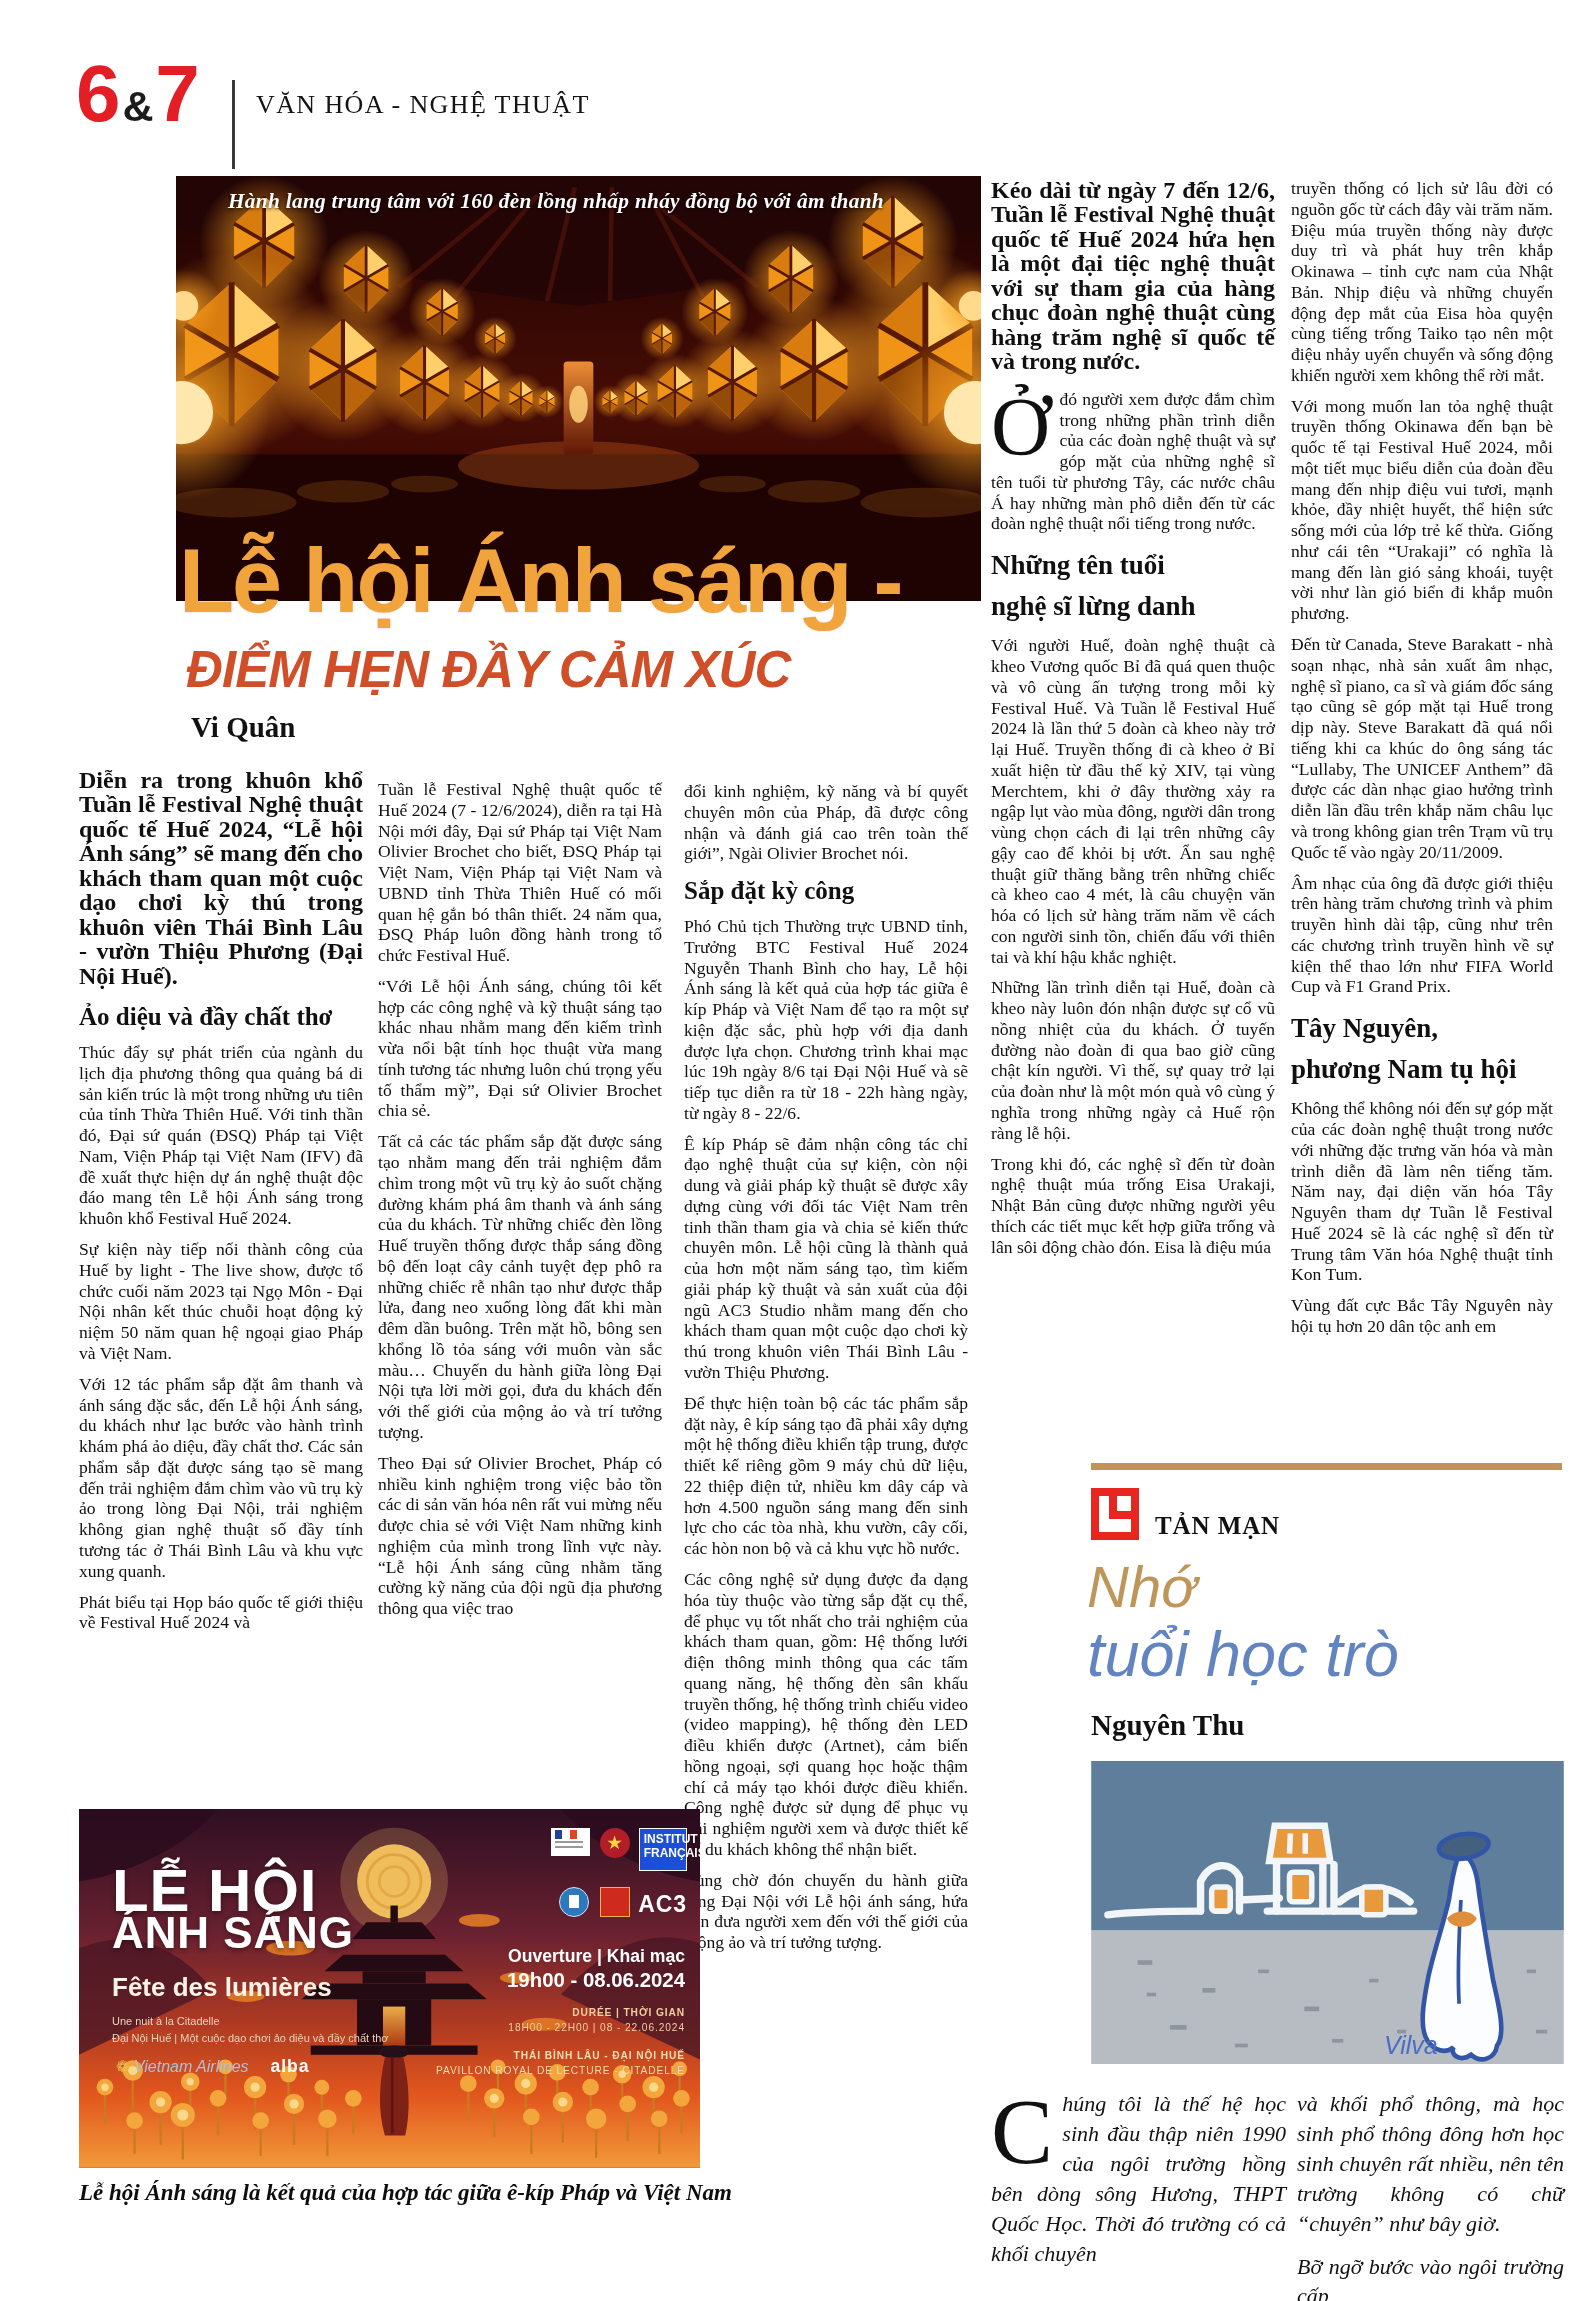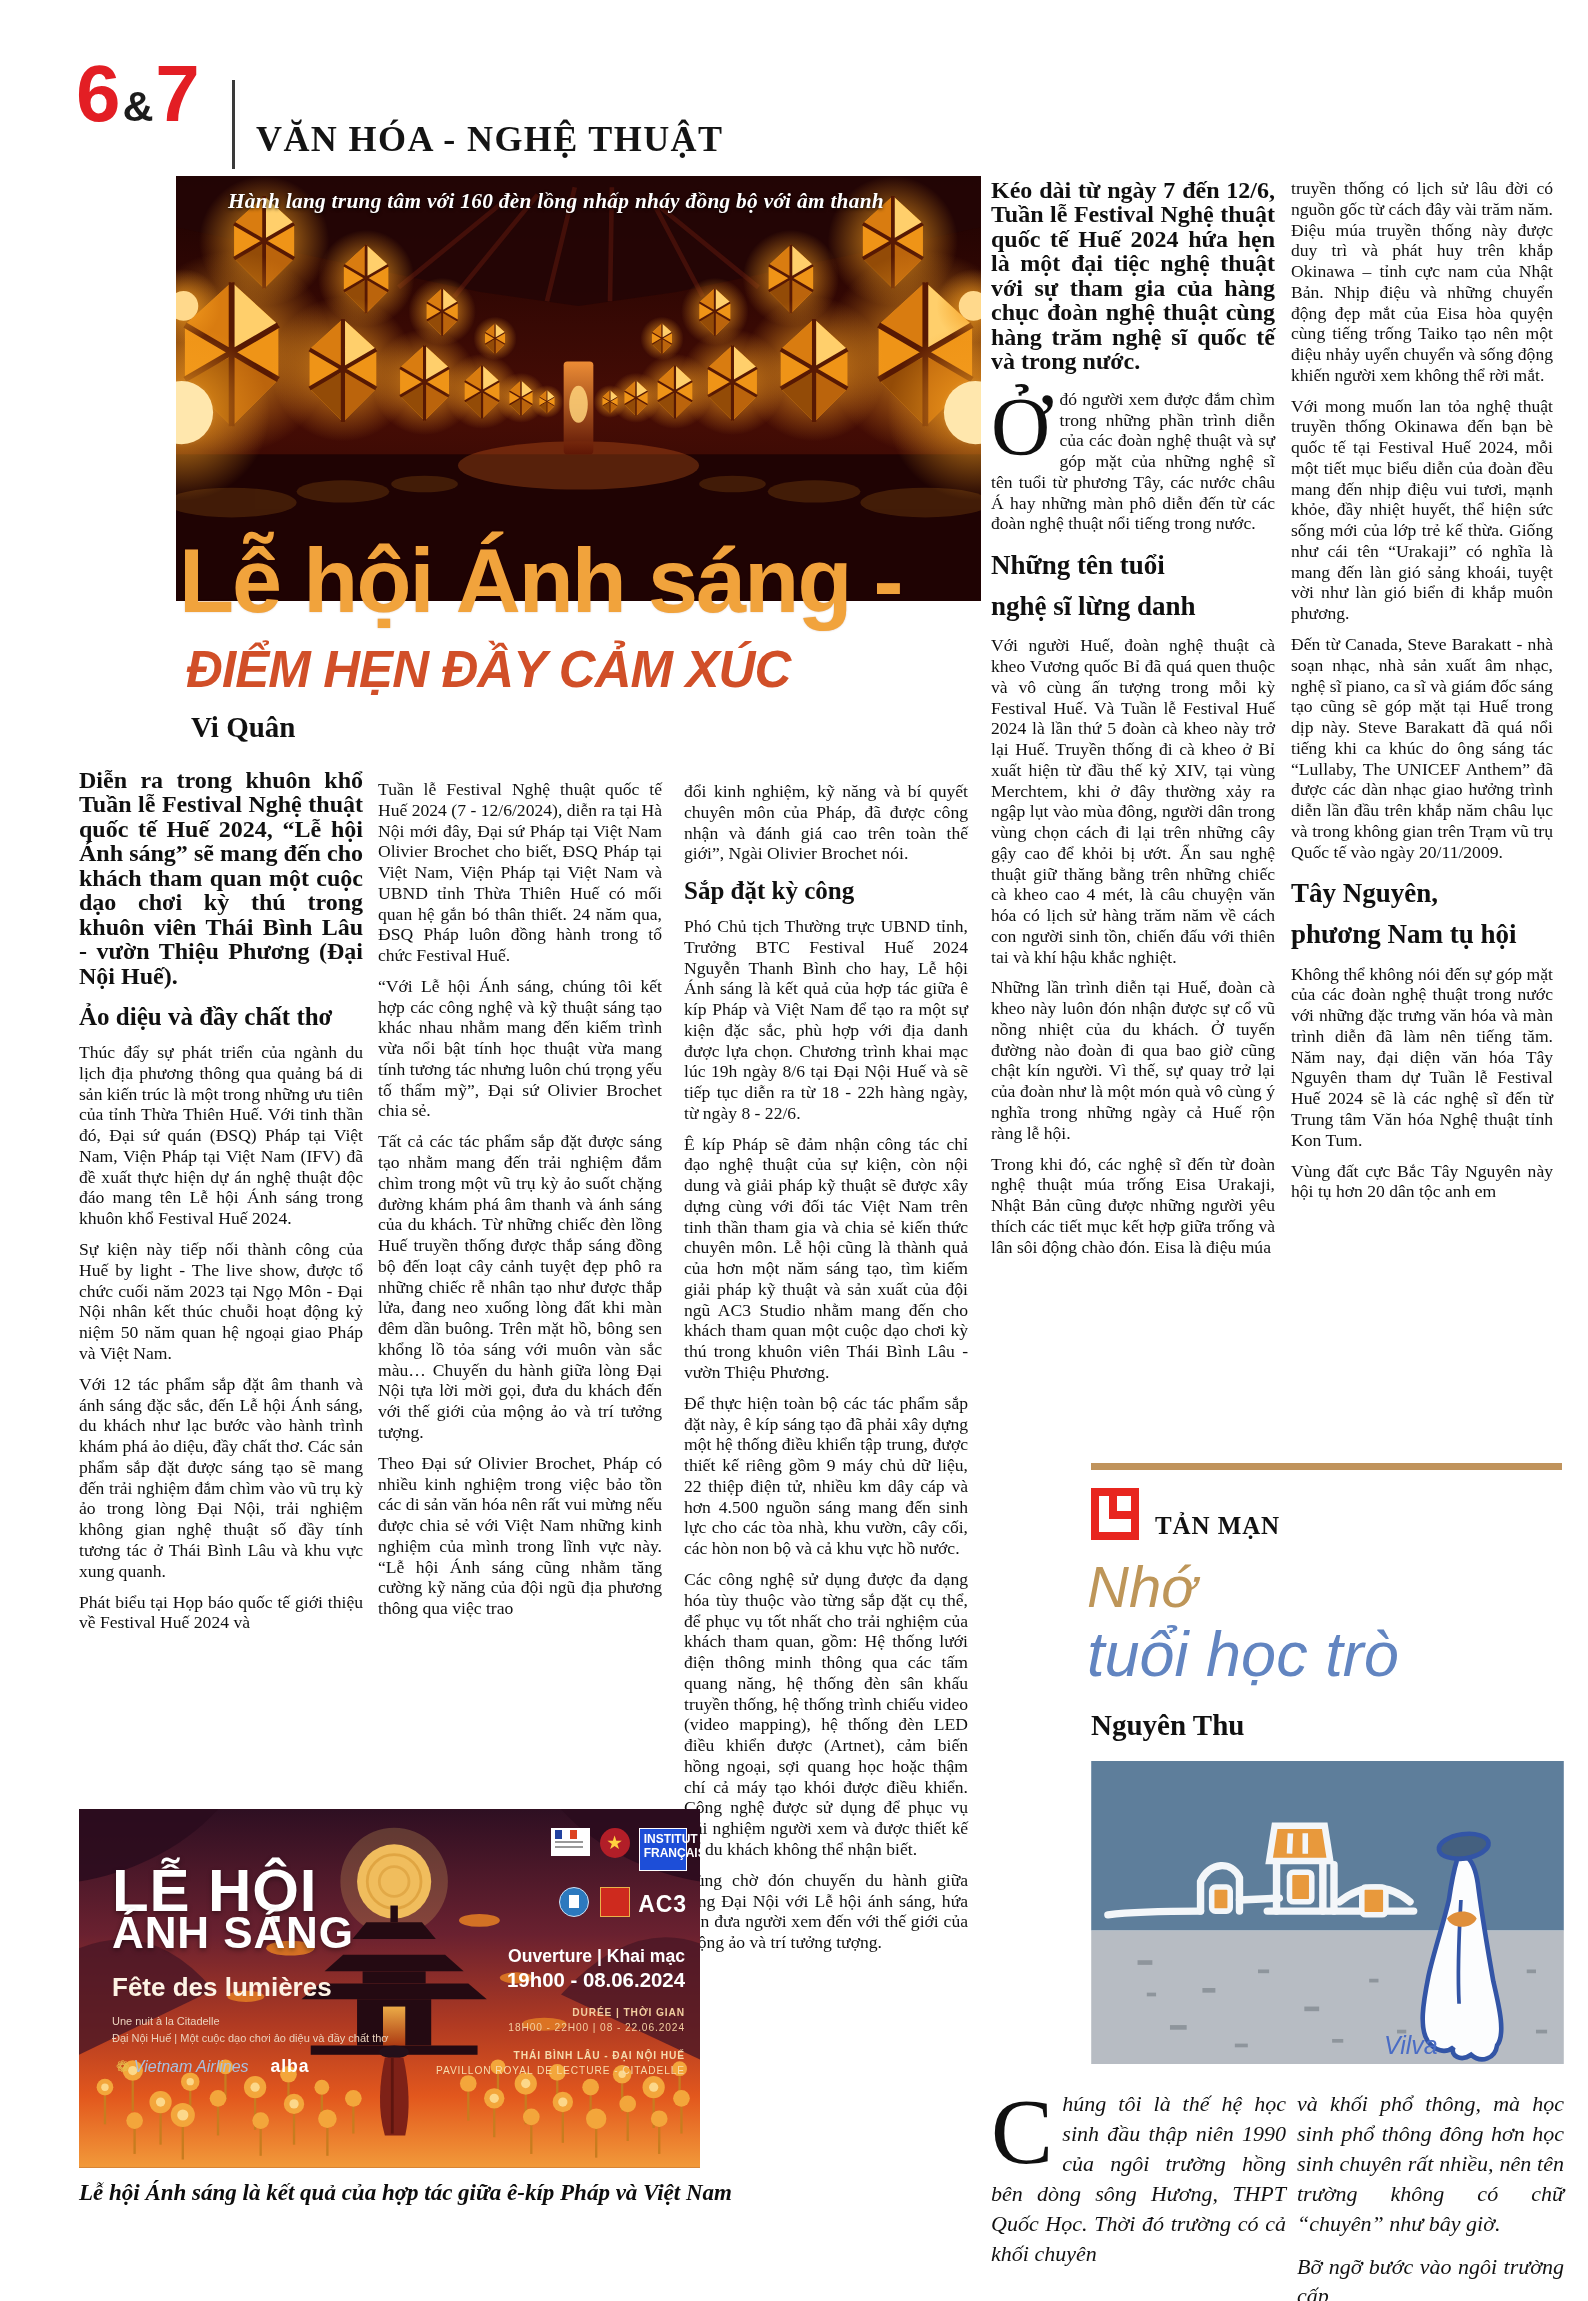--- a/index.html
+++ b/index.html
@@ -9,22 +9,22 @@
     background: #ffffff; overflow: hidden; margin: 0 auto;
     font-family: "Liberation Serif", serif; color: #111;
   }
   .abs { position: absolute; }
 
   
   .pgnum { left:76px; top:54px; font-family:"Liberation Sans",sans-serif; font-weight:bold; line-height:1; }
   .pgnum .n { font-size:80px; color:#E31E24; }
   .pgnum .amp { font-size:43px; color:#1c1c1c; padding:0 1.9px; }
   .vrule { left:232px; top:80px; width:2.8px; height:89px; background:#3a3a3a; }
-  .section-title { left:256px; top:118px; font-family:"Liberation Serif",serif; font-weight:bold;
-    font-size:36px; letter-spacing:1.4px; color:#141414; }
+  .section-title { left:256px; top:90px; font-family:"Liberation Serif",serif; font-weight:normal;
+    font-size:26px; letter-spacing:1.4px; color:#141414; }
 
   
   .photo { left:176px; top:176px; width:805px; height:425px; overflow:hidden; background:#1c0202; }
   .photo-caption { position:absolute; left:52px; top:13px; color:#fff; font-style:italic; font-weight:bold;
     font-size:21.3px; text-shadow:0 0.9px 3.7px rgba(0,0,0,.85); letter-spacing:0.3px; }
 
   
   .main-title { left:179px; top:536px; font-family:"Liberation Sans",sans-serif; font-weight:bold;
     font-size:90px; line-height:1; color:#F1A33C; letter-spacing:-1.9px; white-space:nowrap;
     text-shadow:0 0 1.9px rgba(90,20,0,.25); z-index:5; }
@@ -227,20 +227,21 @@
        <span>nghệ sĩ lừng danh</span></p>
     <p>Với người Huế, đoàn nghệ thuật cà kheo Vương quốc Bỉ đã quá quen thuộc và vô cùng ấn tượng trong mỗi kỳ Festival Huế. Và Tuần lễ Festival Huế 2024 là lần thứ 5 đoàn cà kheo này trở lại Huế. Truyền thống đi cà kheo ở Bỉ xuất hiện từ đầu thế kỷ XIV, tại vùng Merchtem, khi ở đây thường xảy ra ngập lụt vào mùa đông, người dân trong vùng chọn cách đi lại trên những cây gậy cao để khỏi bị ướt. Ẩn sau nghệ thuật giữ thăng bằng trên những chiếc cà kheo cao 4 mét, là câu chuyện văn hóa có lịch sử hàng trăm năm về cách con người sinh tồn, chiến đấu với thiên tai và khí hậu khắc nghiệt.</p>
     <p>Những lần trình diễn tại Huế, đoàn cà kheo này luôn đón nhận được sự cổ vũ nồng nhiệt của du khách. Ở tuyến đường nào đoàn đi qua bao giờ cũng chật kín người. Vì thế, sự quay trở lại của đoàn như là một món quà vô cùng ý nghĩa trong những ngày cả Huế rộn ràng lễ hội.</p>
     <p>Trong khi đó, các nghệ sĩ đến từ đoàn nghệ thuật múa trống Eisa Urakaji, Nhật Bản cũng được những người yêu thích các tiết mục kết hợp giữa trống và lân sôi động chào đón. Eisa là điệu múa</p>
   </div>
 
   <div class="body-col c5">
     <p>truyền thống có lịch sử lâu đời có nguồn gốc từ cách đây vài trăm năm. Điệu múa truyền thống này được duy trì và phát huy trên khắp Okinawa – tỉnh cực nam của Nhật Bản. Nhịp điệu và những chuyển động đẹp mắt của Eisa hòa quyện cùng tiếng trống Taiko tạo nên một điệu nhảy uyển chuyển và sống động khiến người xem không thể rời mắt.</p>
     <p>Với mong muốn lan tỏa nghệ thuật truyền thống Okinawa đến bạn bè quốc tế tại Festival Huế 2024, mỗi một tiết mục biểu diễn của đoàn đều mang đến nhịp điệu vui tươi, mạnh khỏe, đầy nhiệt huyết, thể hiện sức sống mới của lớp trẻ kế thừa. Giống như cái tên “Urakaji” có nghĩa là mang đến làn gió sảng khoái, tuyệt vời như làn gió biển đi khắp muôn phương.</p>
     <p>Đến từ Canada, Steve Barakatt - nhà soạn nhạc, nhà sản xuất âm nhạc, nghệ sĩ piano, ca sĩ và giám đốc sáng tạo cũng sẽ góp mặt tại Huế trong dịp này. Steve Barakatt đã quá nổi tiếng khi ca khúc do ông sáng tác “Lullaby, The UNICEF Anthem” đã được các dàn nhạc giao hưởng trình diễn lần đầu trên khắp năm châu lục và trong không gian trên Trạm vũ trụ Quốc tế vào ngày 20/11/2009.</p>
+    <p>Âm nhạc của ông đã được giới thiệu trên hàng trăm chương trình và phim truyền hình dài tập, cũng như trên các chương trình truyền hình về sự kiện thể thao lớn như FIFA World Cup và F1 Grand Prix.</p>
     <p class="colh2"><span>Tây Nguyên,</span><br>
        <span>phương Nam tụ hội</span></p>
     <p>Không thể không nói đến sự góp mặt của các đoàn nghệ thuật trong nước với những đặc trưng văn hóa và màn trình diễn đã làm nên tiếng tăm. Năm nay, đại diện văn hóa Tây Nguyên tham dự Tuần lễ Festival Huế 2024 sẽ là các nghệ sĩ đến từ Trung tâm Văn hóa Nghệ thuật tỉnh Kon Tum.</p>
     <p>Vùng đất cực Bắc Tây Nguyên này hội tụ hơn 20 dân tộc anh em</p>
   </div>
 
   <div class="abs poster">
     <svg width="621" height="359" viewBox="0 0 670 387" style="position:absolute;left:0;top:0">
       <defs>
         <linearGradient id="pbg" x1="0" y1="0" x2="0" y2="1">

